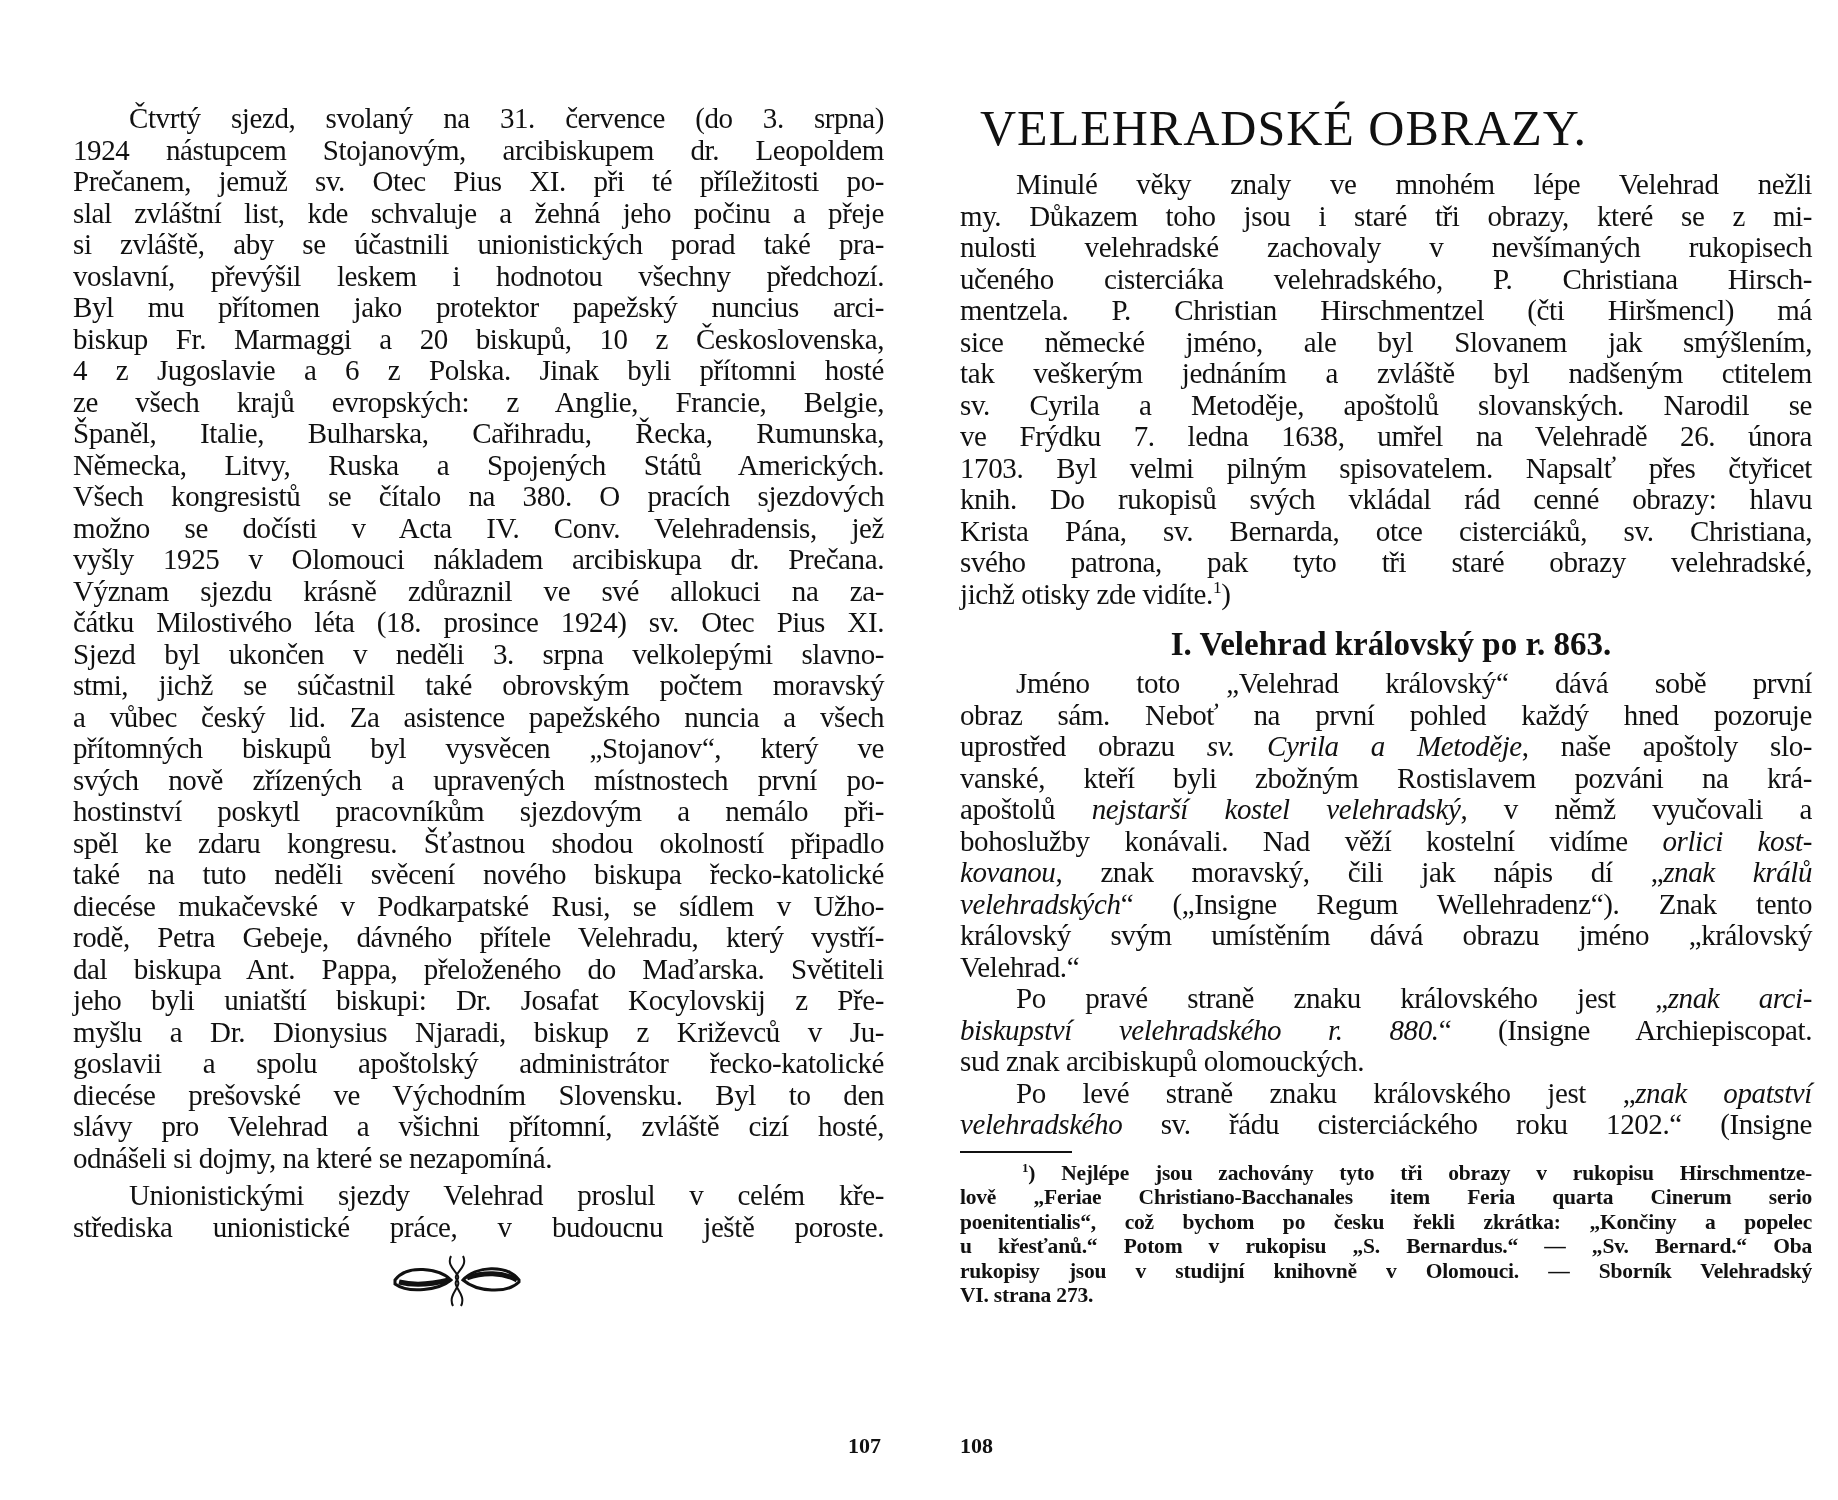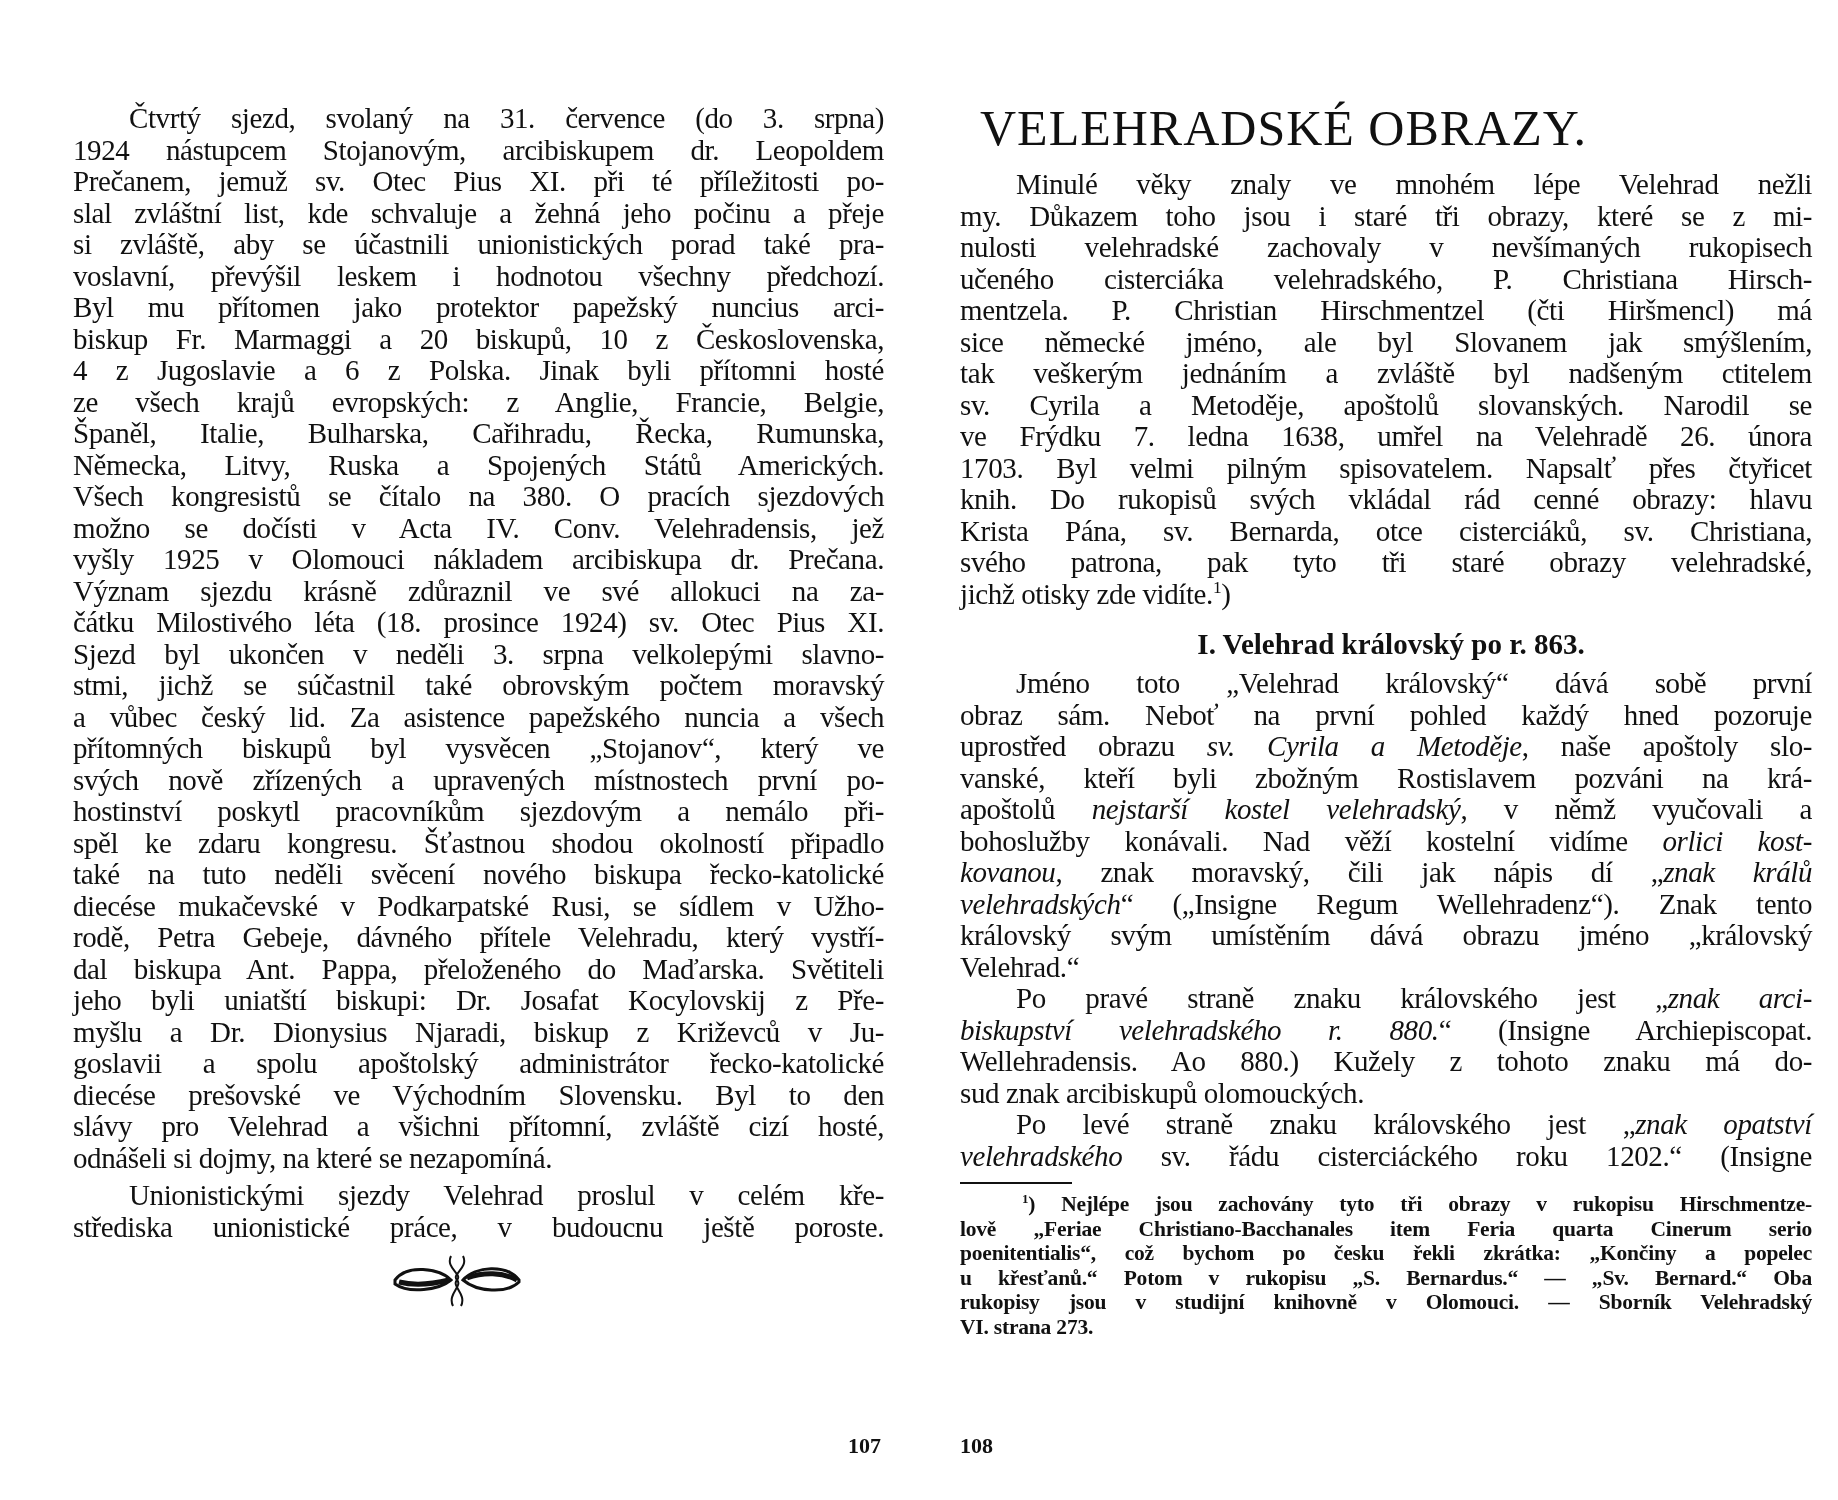--- a/index.html
+++ b/index.html
@@ -11,21 +11,21 @@
   .col { position:absolute; }
   #left-col  { left:73px;  top:103px; width:811px; }
   #right-col { left:41px; top:103px; width:852px; }
   .line { display:block; height:31.5px; line-height:31.5px; font-size:29px;
           white-space:nowrap; text-align:justify; text-align-last:justify;
           letter-spacing:-0.4px; font-stretch:condensed; }
   .line.last { text-align-last:left; }
   .line.indent { padding-left:56px; }
   .title { font-size:50px; letter-spacing:1px; text-align:left; height:74px;
            line-height:74px; margin-top:-12px; margin-bottom:4px; padding-left:20px;}
-  .subhead { font-weight:bold; font-size:29px; text-align:center; height:52px; line-height:60px;
+  .subhead { font-weight:bold; font-size:33px; text-align:center; height:52px; line-height:60px;
              margin-top:4px; margin-bottom:2px; padding-left:10px;}
   .gap { height:6px; }
   em { font-style:italic; }
   .fn-rule { width:112px; border-top:2px solid #111; margin:10px 0 8px 0; height:0; }
   .fn { display:block; font-size:21.5px; height:24.5px; line-height:24.5px; white-space:nowrap;
         text-align:justify; text-align-last:justify; font-weight:bold; letter-spacing:-0.2px;}
   .fn.last { text-align-last:left; }
   .fn.indent { padding-left:62px;margin-top:8px; }
   sup { font-size:60%; line-height:0; vertical-align:super; }
   .ornament { position:absolute; left:387px; top:1250px; width:140px; height:60px; }
@@ -125,21 +125,20 @@
       <span class="line"><span>bohoslužby konávali. Nad věží kostelní vidíme </span><em>orlici kost-</em></span>
       <span class="line"><em>kovanou</em><span>, znak moravský, čili jak nápis dí „</span><em>znak králů</em></span>
       <span class="line"><em>velehradských</em><span>“ („Insigne Regum Wellehradenz“). Znak tento</span></span>
       <span class="line">královský svým umístěním dává obrazu jméno „královský</span>
       <span class="line last">Velehrad.“</span>
     </div>
 
     <div>
       <span class="line indent"><span>Po pravé straně znaku královského jest „</span><em>znak arci-</em></span>
       <span class="line"><em>biskupství velehradského r. 880.</em><span>“ (Insigne Archiepiscopat.</span></span>
-      <span class="line">Wellehradensis. Ao 880.) Kužely z tohoto znaku má do-</span>
       <span class="line last">sud znak arcibiskupů olomouckých.</span>
     </div>
 
     <div>
       <span class="line indent"><span>Po levé straně znaku královského jest „</span><em>znak opatství</em></span>
       <span class="line"><em>velehradského</em><span> sv. řádu cisterciáckého roku 1202.“ (Insigne</span></span>
     </div>
 
     <div class="fn-rule"></div>
 

